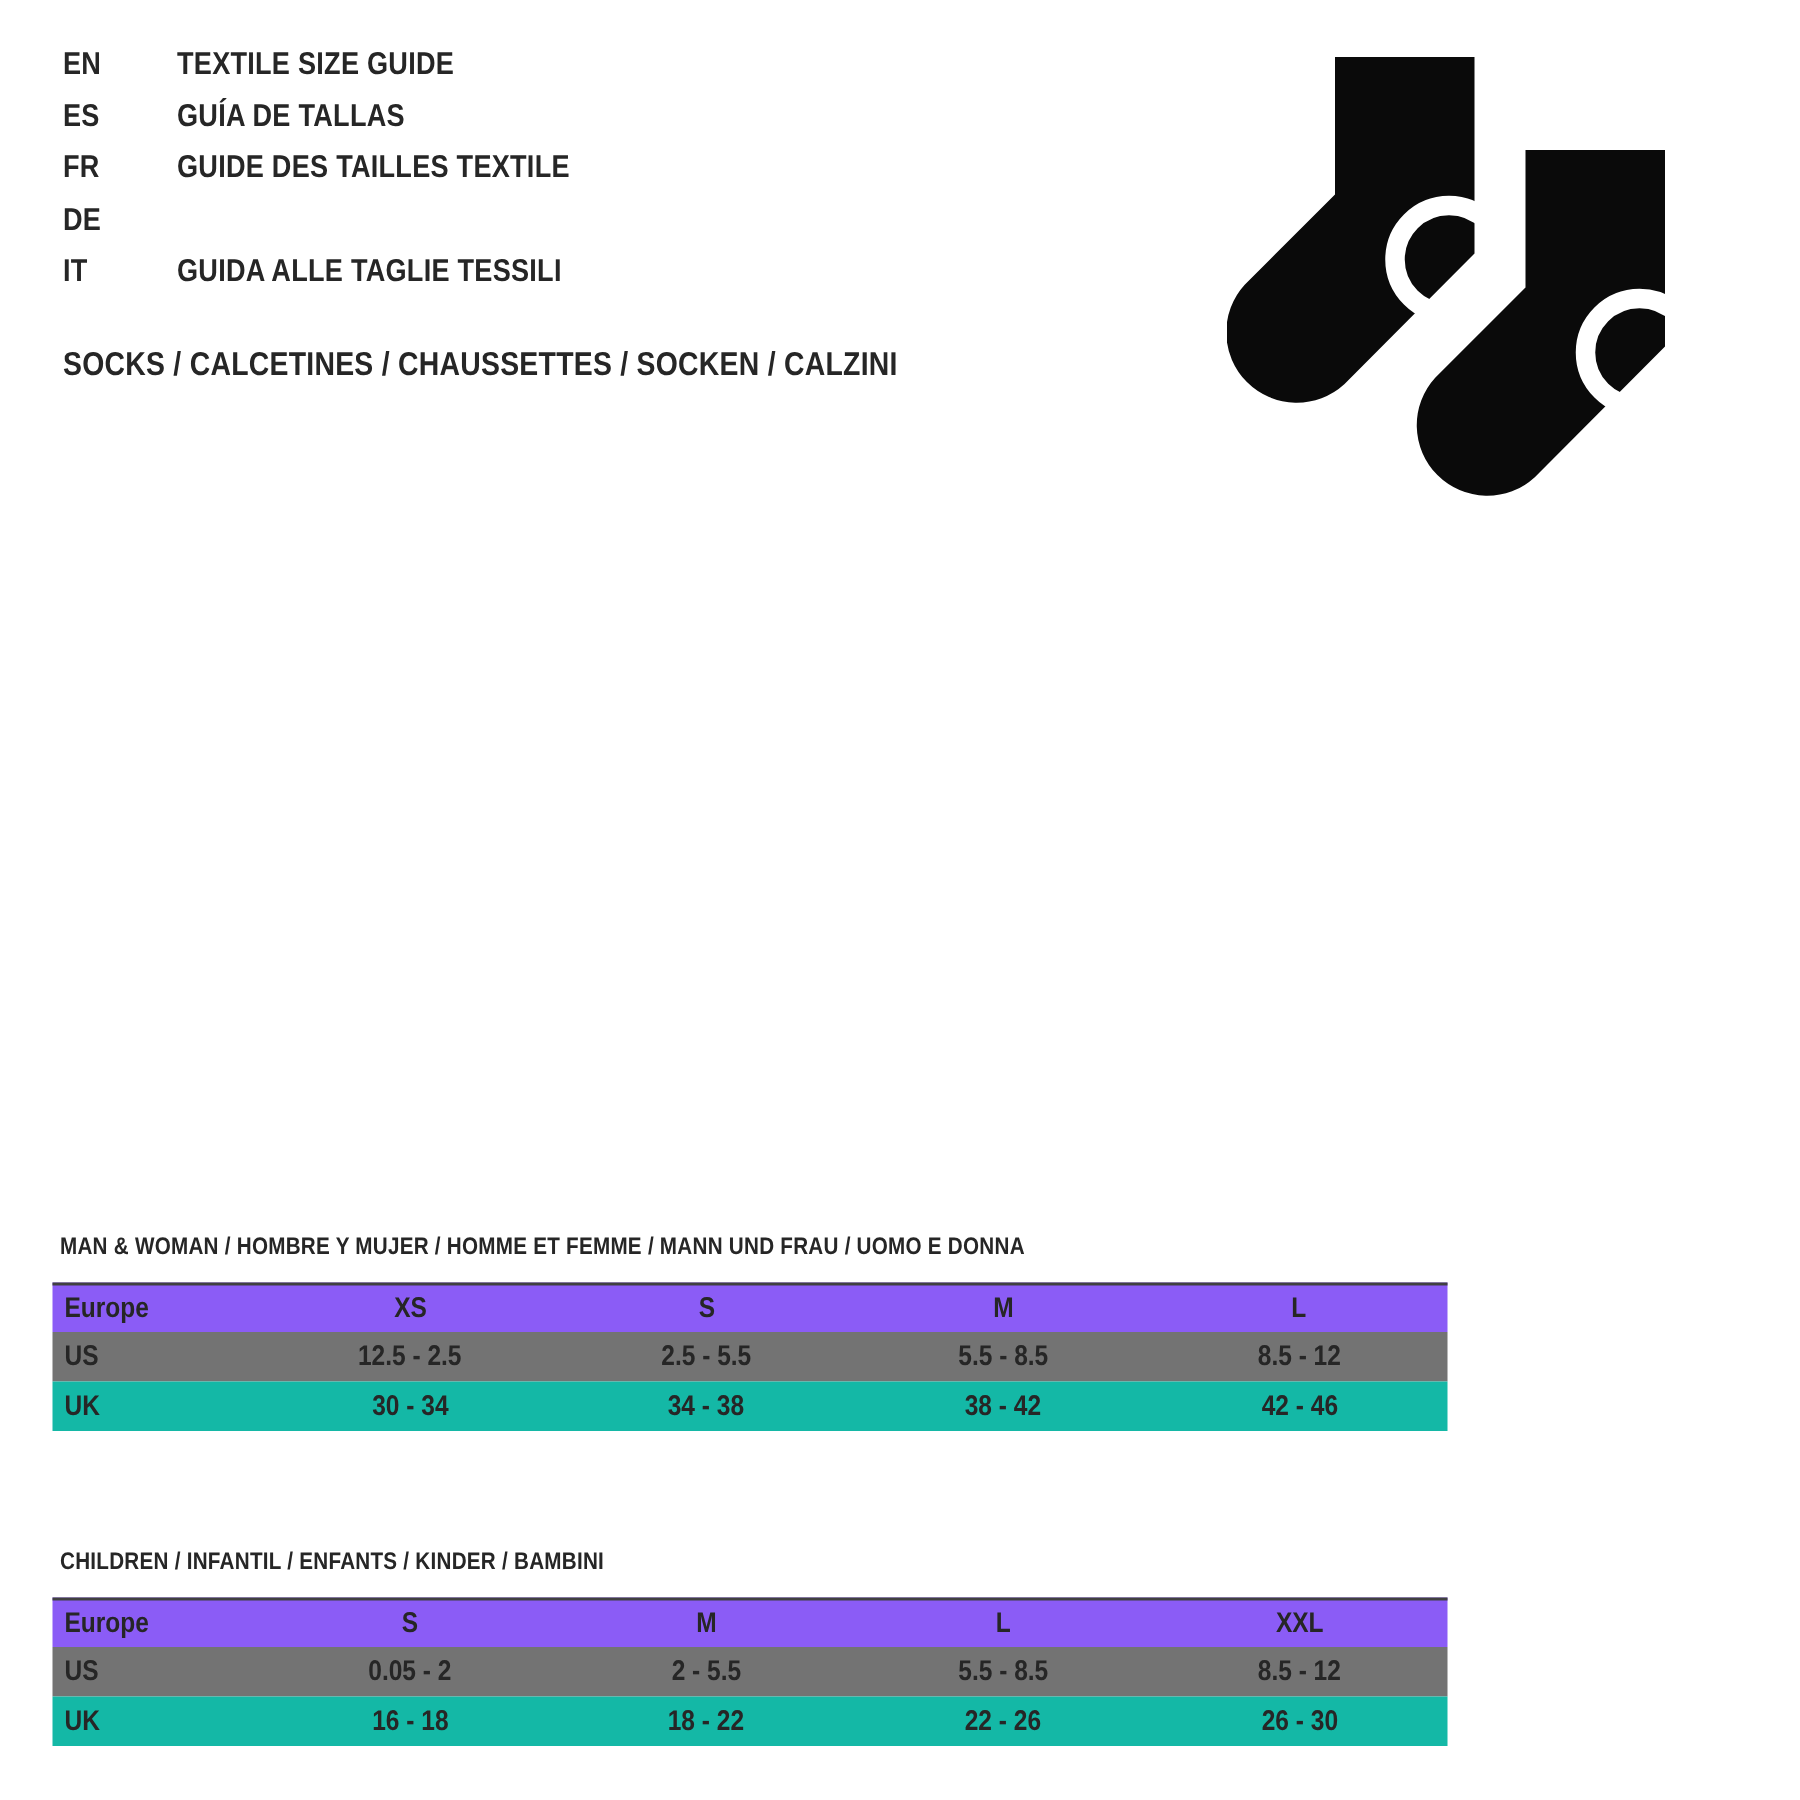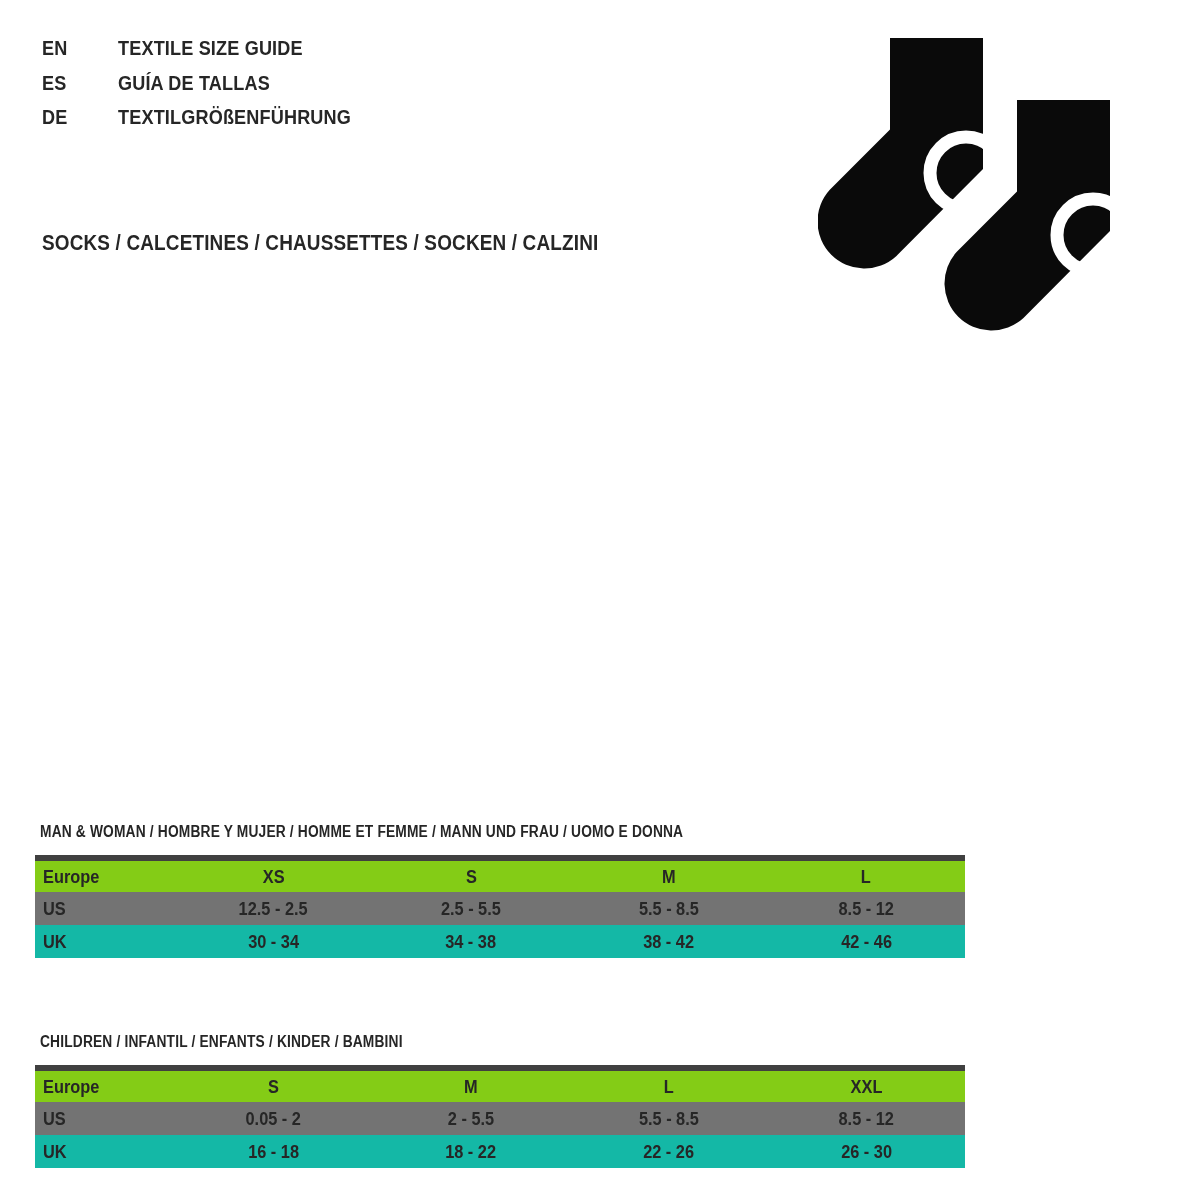--- a/index.html
+++ b/index.html
@@ -12,21 +12,21 @@
     overflow:hidden;
   }
   .page { position:absolute; inset:0; background:#ffffff; }
 
   
   .cond  { display:inline-block; transform:scaleX(0.86); transform-origin:50% 50%; white-space:nowrap; }
   .cond-l{ display:inline-block; transform:scaleX(0.86); transform-origin:0 50%;  white-space:nowrap; }
 
   
   .lang-list { position:absolute; left:42px; top:31px; }
-  .lang-row  { display:flex; height:34.5px; align-items:center; font-size:21px; font-weight:700; letter-spacing:0.2px; }
+  .lang-row  { display:flex; height:34.5px; align-items:flex-start; font-size:21px; font-weight:700; letter-spacing:0.2px; }
   .lang-code { width:76px; flex:0 0 76px; }
   .subtitle  {
     position:absolute; left:42px; top:230px;
     font-size:22px; font-weight:700; letter-spacing:0.2px;
   }
 
   
   .socks-svg { position:absolute; left:818px; top:38px; }
 
   
@@ -38,43 +38,50 @@
     font-size:16px; font-weight:700; letter-spacing:0.2px;
     padding-left:5px;
   }
   .g-row {
     display:grid;
     grid-template-columns:15% 21.25% 21.25% 21.25% 21.25%;
     align-items:center;
     height:33px;
     font-size:19px; font-weight:700;
   }
-  .g-row.g-head { height:31px; background:#84cc16; border-top:6px solid #404040; }
+  .g-row.g-head { height:31px; background:#8b5cf6; border-top:2px solid #404040; }
   .g-row.row-even { background:#737373; }
   .g-row.row-odd  { background:#14b8a6; }
   .g-cell { text-align:center; overflow:visible; }
   .g-cell.left { text-align:left; padding-left:8px; }
 </style>
 </head>
 <body>
 
 <div class="page">
 
   <div class="lang-list">
     <div class="lang-row">
       <span class="lang-code"><span class="cond-l">EN</span></span>
       <span class="lang-label"><span class="cond-l">TEXTILE SIZE GUIDE</span></span>
     </div>
     <div class="lang-row">
       <span class="lang-code"><span class="cond-l">ES</span></span>
       <span class="lang-label"><span class="cond-l">GUÍA DE TALLAS</span></span>
     </div>
     <div class="lang-row">
+      <span class="lang-code"><span class="cond-l">FR</span></span>
+      <span class="lang-label"><span class="cond-l">GUIDE DES TAILLES TEXTILE</span></span>
+    </div>
+    <div class="lang-row">
       <span class="lang-code"><span class="cond-l">DE</span></span>
-      <span class="lang-label"><span class="cond-l">TEXTILGRÖßENFÜHRUNG</span></span>
+    </div>
+    <div class="lang-row">
+      <span class="lang-code"><span class="cond-l">IT</span></span>
+      <span class="lang-label"><span class="cond-l">GUIDA ALLE TAGLIE TESSILI</span></span>
     </div>
   </div>
 
   <div class="subtitle">
     <span class="cond-l">SOCKS / CALCETINES / CHAUSSETTES / SOCKEN / CALZINI</span>
   </div>
 
   <svg class="socks-svg" width="300" height="312" viewBox="0 0 300 312" aria-hidden="true">
     <defs>
       <g id="sock">

